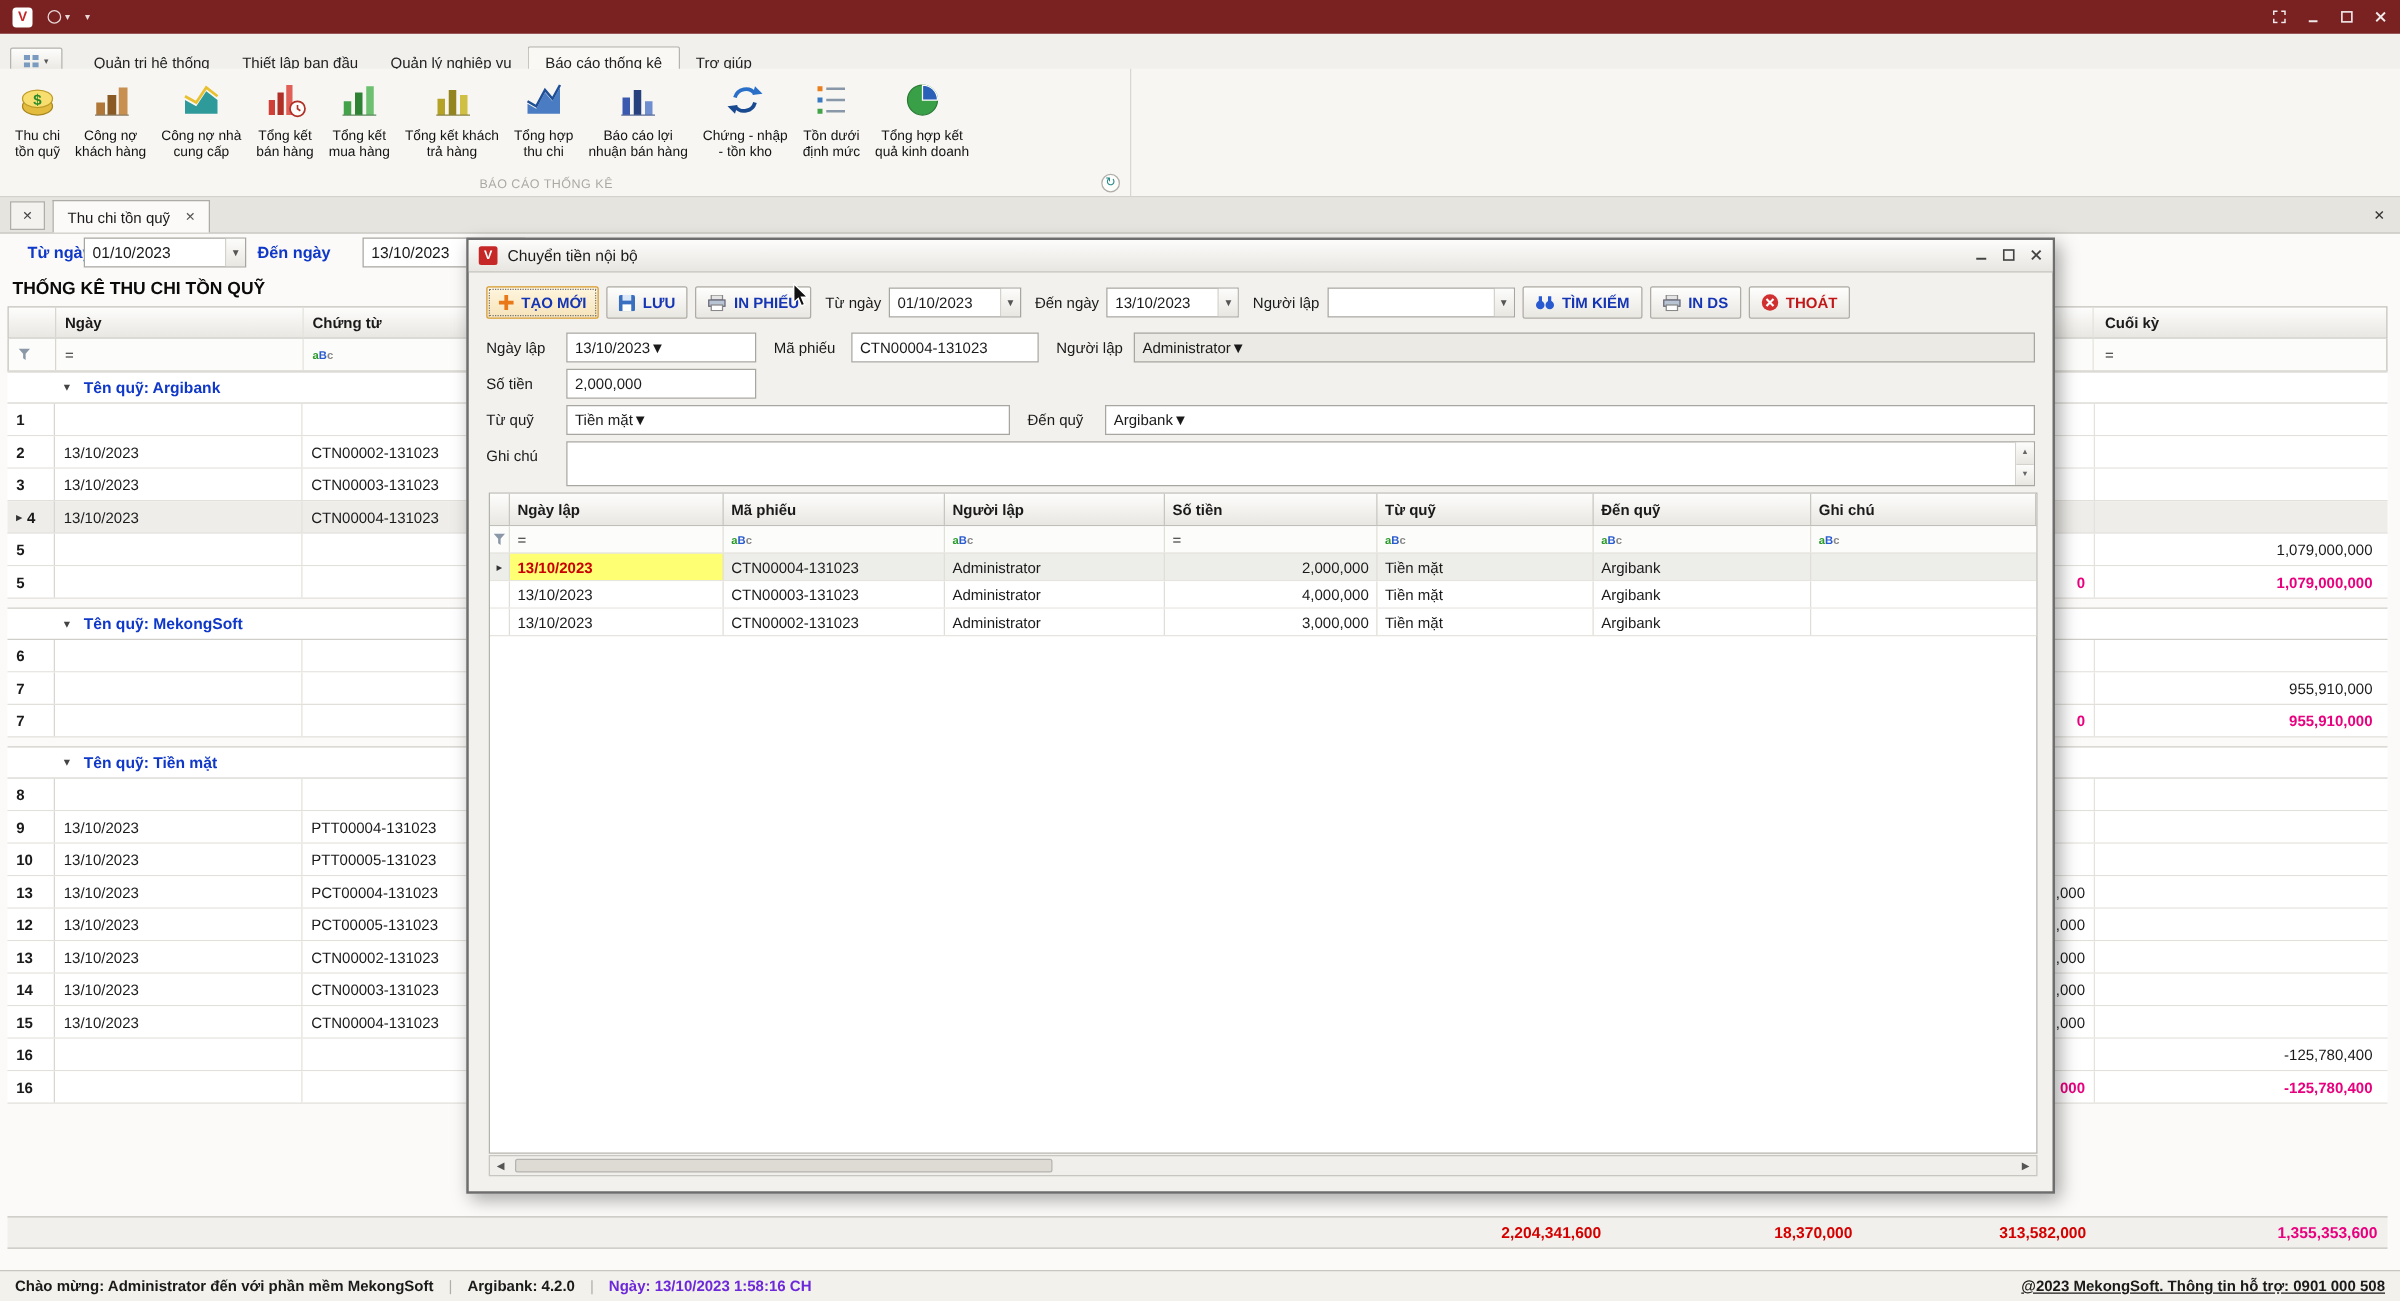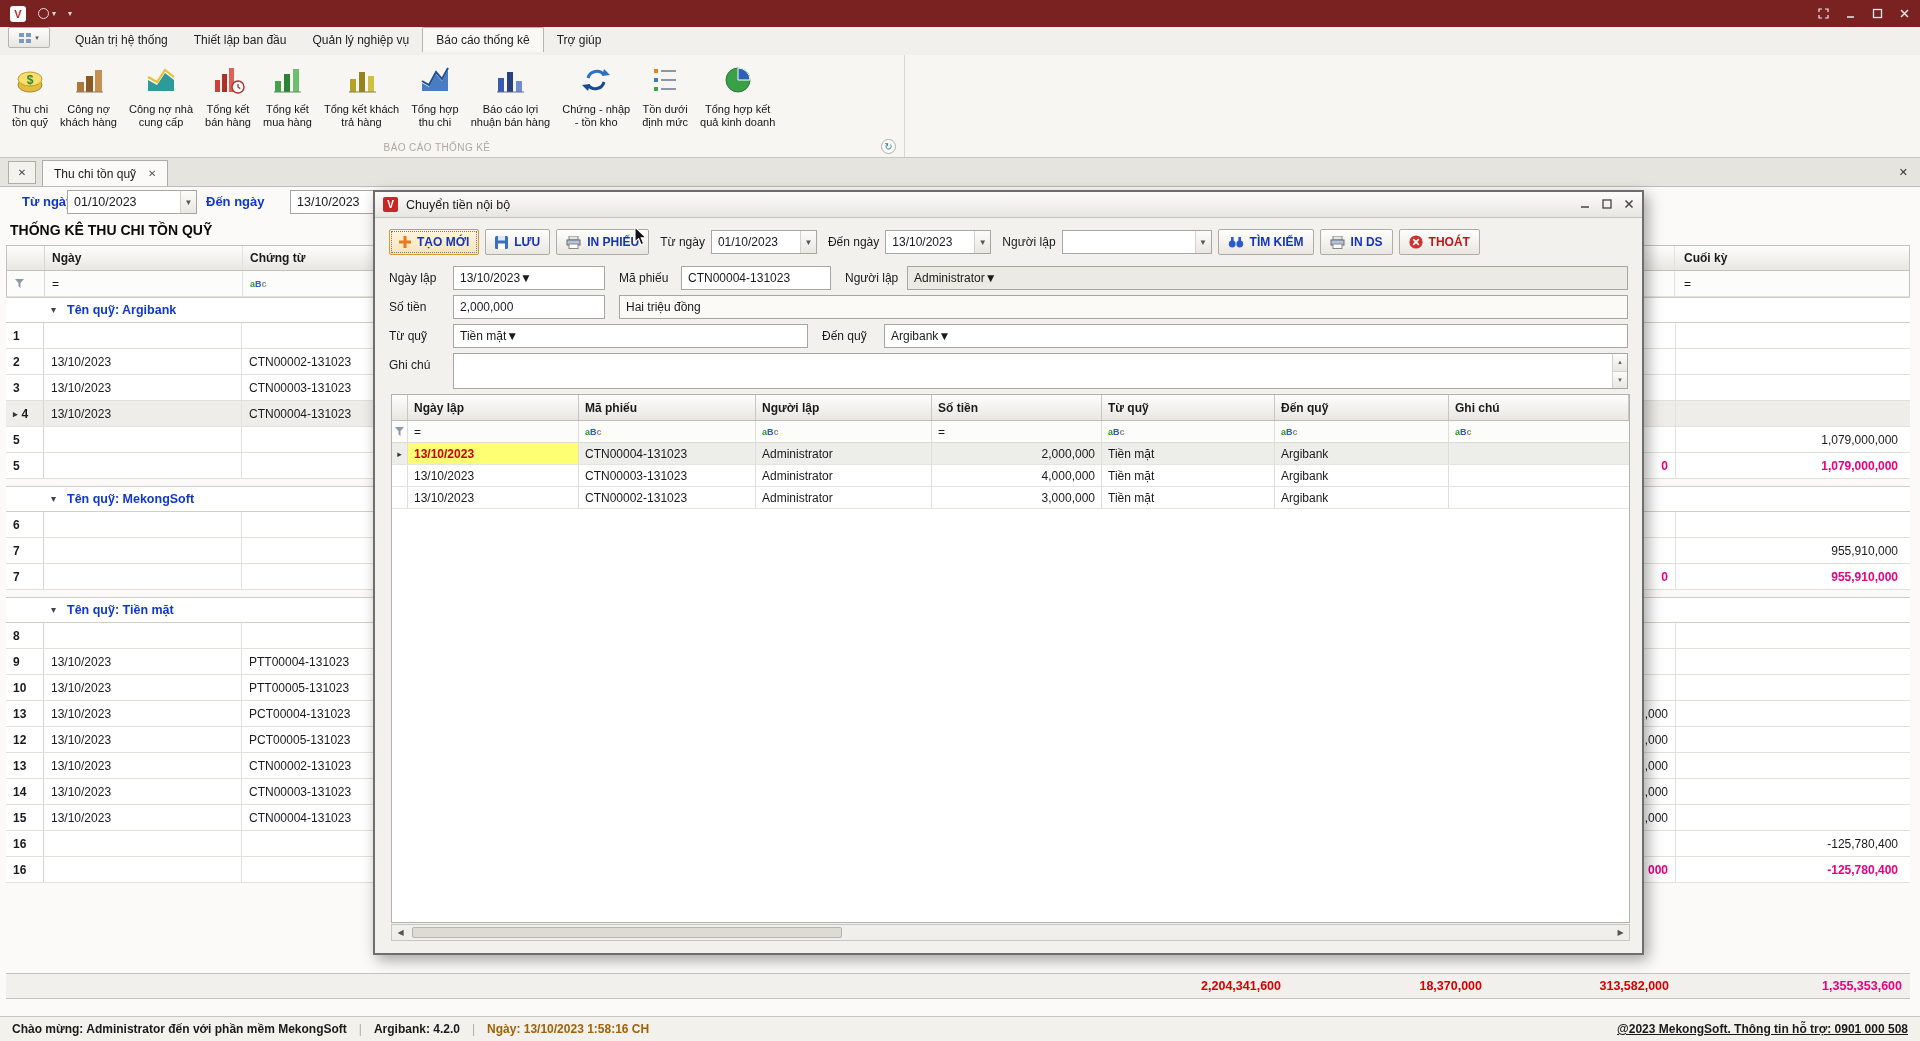--- a/index.html
+++ b/index.html
@@ -15,21 +15,21 @@
              font-weight:bold; font-size:11px; display:flex; align-items:center; justify-content:center; }
   .tb-circle { width:11px; height:11px; border:1.5px solid #e8d8d8; border-radius:50%; }
   .tb-caret { color:#e8d8d8; font-size:8px; }
   .tb-title { position:absolute; left:0; right:0; text-align:center; font-size:13px; color:#fff; }
   .tb-title .suffix { color:#c59b9b; }
   .tb-right { margin-left:auto; display:flex; align-items:center; gap:16px; z-index:2; }
   .tb-right svg { display:block; }
 
   
   .tabrow { position:absolute; top:27px; left:0; right:0; height:36px; background:#f1f0ed;
-            border-bottom:1px solid #cfcdc7; display:flex; align-items:flex-start; padding-left:8px; }
+            border-bottom:1px solid #cfcdc7; display:flex; align-items:flex-end; padding-left:8px; }
   .menu-btn { height:21px; width:42px; margin:0 12px 3px 0; border:1px solid #b6b4ae; border-radius:2px;
               background:linear-gradient(#fdfdfc,#e8e6e0); display:flex; align-items:center; justify-content:center; gap:4px; }
   .rtab { height:25px; padding:0 13px; display:flex; align-items:center; font-size:12px; color:#222; }
   .rtab.active { background:#f9f8f5; border:1px solid #b6b4ae; border-bottom:none; border-radius:2px 2px 0 0; }
 
   
   .ribbon { position:absolute; top:55px; left:0; right:0; height:103px; background:#f7f6f3;
             border-bottom:1px solid #c8c6c0; }
   .rgroup { position:absolute; left:0; top:0; bottom:0; width:905px; border-right:1px solid #d9d7d1; }
   .ritems { display:flex; align-items:flex-start; padding:5px 2px 0 6px; }
@@ -88,21 +88,21 @@
             border-top:1px solid #c6c4be; border-bottom:1px solid #c6c4be; }
   .tot { position:absolute; top:0; height:100%; display:flex; align-items:center;
          font-weight:bold; font-size:12.5px; color:#d40000; }
   .tot1 { right:629px; } .tot2 { right:428px; } .tot3 { right:241px; } .tot4 { right:8px; color:#e8007e; }
 
   
   .statusbar { position:absolute; bottom:0; left:0; right:0; height:25px; background:#f2f1ec;
                border-top:1px solid #c8c6c0; display:flex; align-items:center; gap:12px;
                padding:0 12px; font-size:12px; font-weight:bold; z-index:20; }
   .sb-sep { color:#b0aea8; font-weight:normal; }
-  .sb-date { color:#a16207; }
+  .sb-date { color:#6d28d9; }
   .sb-right { margin-left:auto;text-decoration:underline; }
 
   
   .dialog { position:absolute; left:373px; top:190px; width:1271px; height:765px; background:#f2f1ed;
             border:2px solid #6e6e6e; box-shadow:4px 5px 14px rgba(0,0,0,.35); z-index:10; }
   .dlg-title { height:26px; background:linear-gradient(#fcfcfb,#e8e6e1); border-bottom:1px solid #c4c2bc;
                display:flex; align-items:center; gap:8px; padding:0 8px; font-size:12.5px; }
   .dlg-logo { width:15px; height:15px; border-radius:2px; background:#c62828; color:#fff; font-weight:bold;
               font-size:10px; display:flex; align-items:center; justify-content:center; }
   .dlg-controls { margin-left:auto; display:flex; gap:12px; align-items:center; }
@@ -619,21 +619,20 @@
     <span class="field w150f">CTN00004-131023</span>
     <span class="lbl2">Người lập</span>
     <span class="combo2 flex1 disabled">
       <span>Administrator</span>
         <span class="dd">▼</span>
     </span>
   </div>
   <div class="frow" style="top:103px;">
     <span class="lbl">Số tiền</span>
     <span class="field w152">2,000,000</span>
-    <span class="field flex1 ro" style="margin-left:14px;">Hai triệu đồng</span>
   </div>
   <div class="frow" style="top:132px;">
     <span class="lbl">Từ quỹ</span>
     <span class="combo2 w355">
       <span>Tiền mặt</span>
         <span class="dd">▼</span>
     </span>
     <span class="lbl2">Đến quỹ</span>
     <span class="combo2 flex1">
       <span>Argibank</span>

